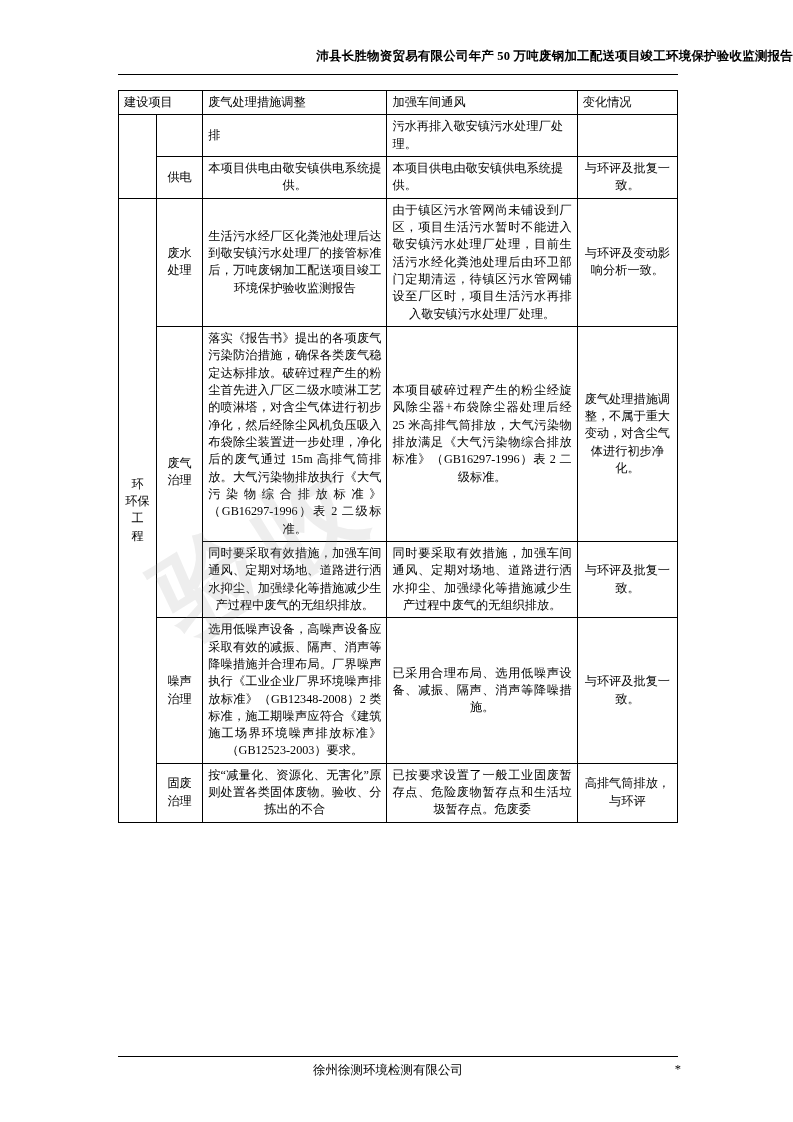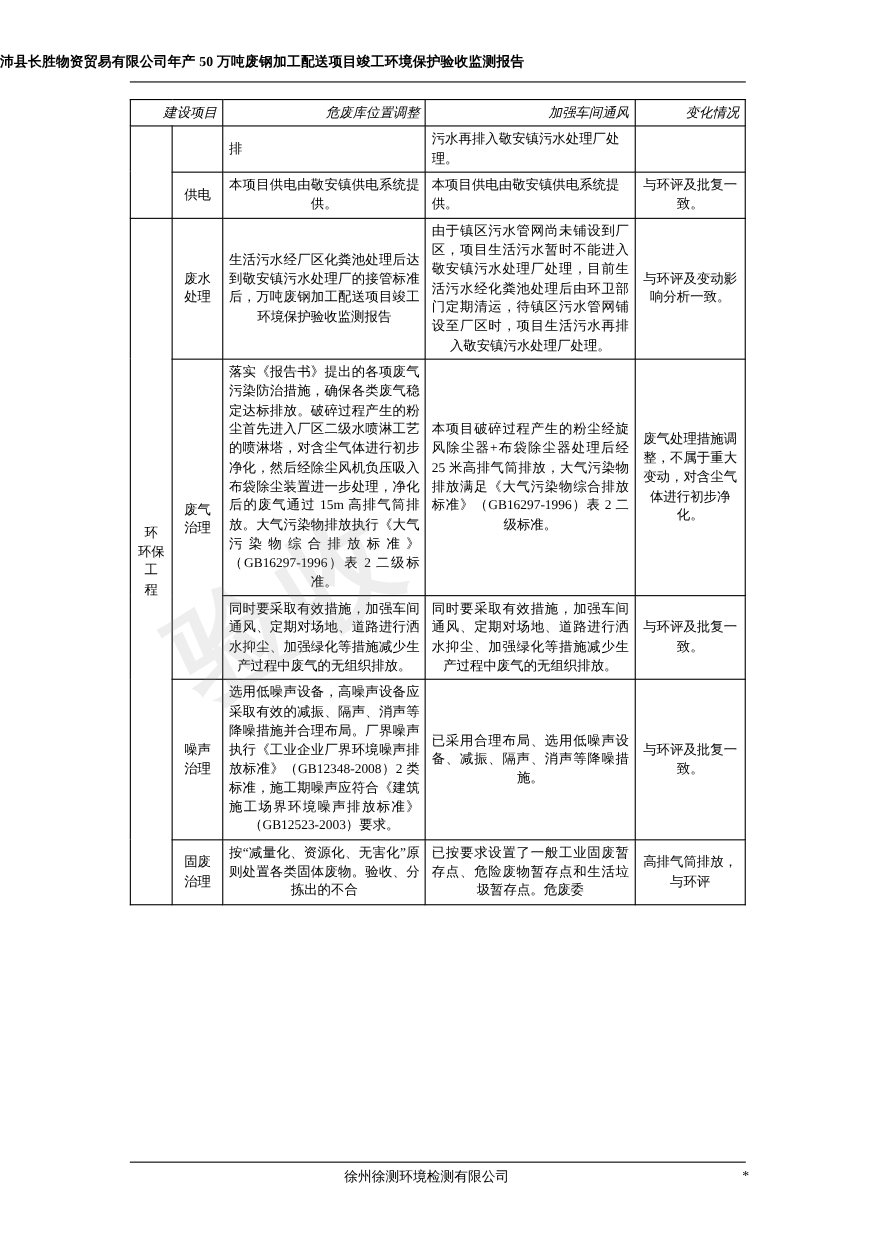--- a/index.html
+++ b/index.html
@@ -38,21 +38,21 @@
     transform: rotate(-32deg);
     white-space: nowrap;
   }
   .wm1 { left: 150px; top: 480px; }
 
   .doc-header {
     position: absolute;
     left: 0;
     top: 48px;
     width: 793px;
-    text-align: left;
+    text-align: right;
     font-size: 12.5px;
     font-weight: bold;
     color: #000;
     letter-spacing: 0.2px;
   }
   .header-rule {
     position: absolute;
     left: 118px;
     top: 74px;
     width: 560px;
@@ -96,24 +96,23 @@
   table.main td, table.main th {
     border: 1px solid #000;
     font-size: 12.2px;
     line-height: 1.42;
     padding: 3px 5px;
     vertical-align: middle;
     color: #000;
     font-weight: normal;
   }
   .hdr td {
-    text-align: right;
+    text-align: left;
     font-size: 12.5px;
     padding: 5px 4px;
-    font-style: italic;
   }
   .c-left { text-align: left; }
   .c-center { text-align: center; }
   .c-just {
     text-align: justify;
     text-align-last: center;
   }
   .col-a { width: 38px; }
   .col-b { width: 46px; }
   .col-c { width: 184px; }
@@ -142,21 +141,21 @@
     <colgroup>
       <col class="col-a">
       <col class="col-b">
       <col class="col-c">
       <col class="col-d">
       <col class="col-e">
     </colgroup>
     <tbody>
       <tr class="hdr">
         <td colspan="2">建设项目</td>
-        <td>危废库位置调整</td>
+        <td>废气处理措施调整</td>
         <td>加强车间通风</td>
         <td>变化情况</td>
       </tr>
 
       <tr>
         <td rowspan="2" class="vert-cell"></td>
         <td class="c-center"></td>
         <td class="c-left">排</td>
         <td class="c-left">污水再排入敬安镇污水处理厂处理。</td>
         <td class="c-center"></td>

